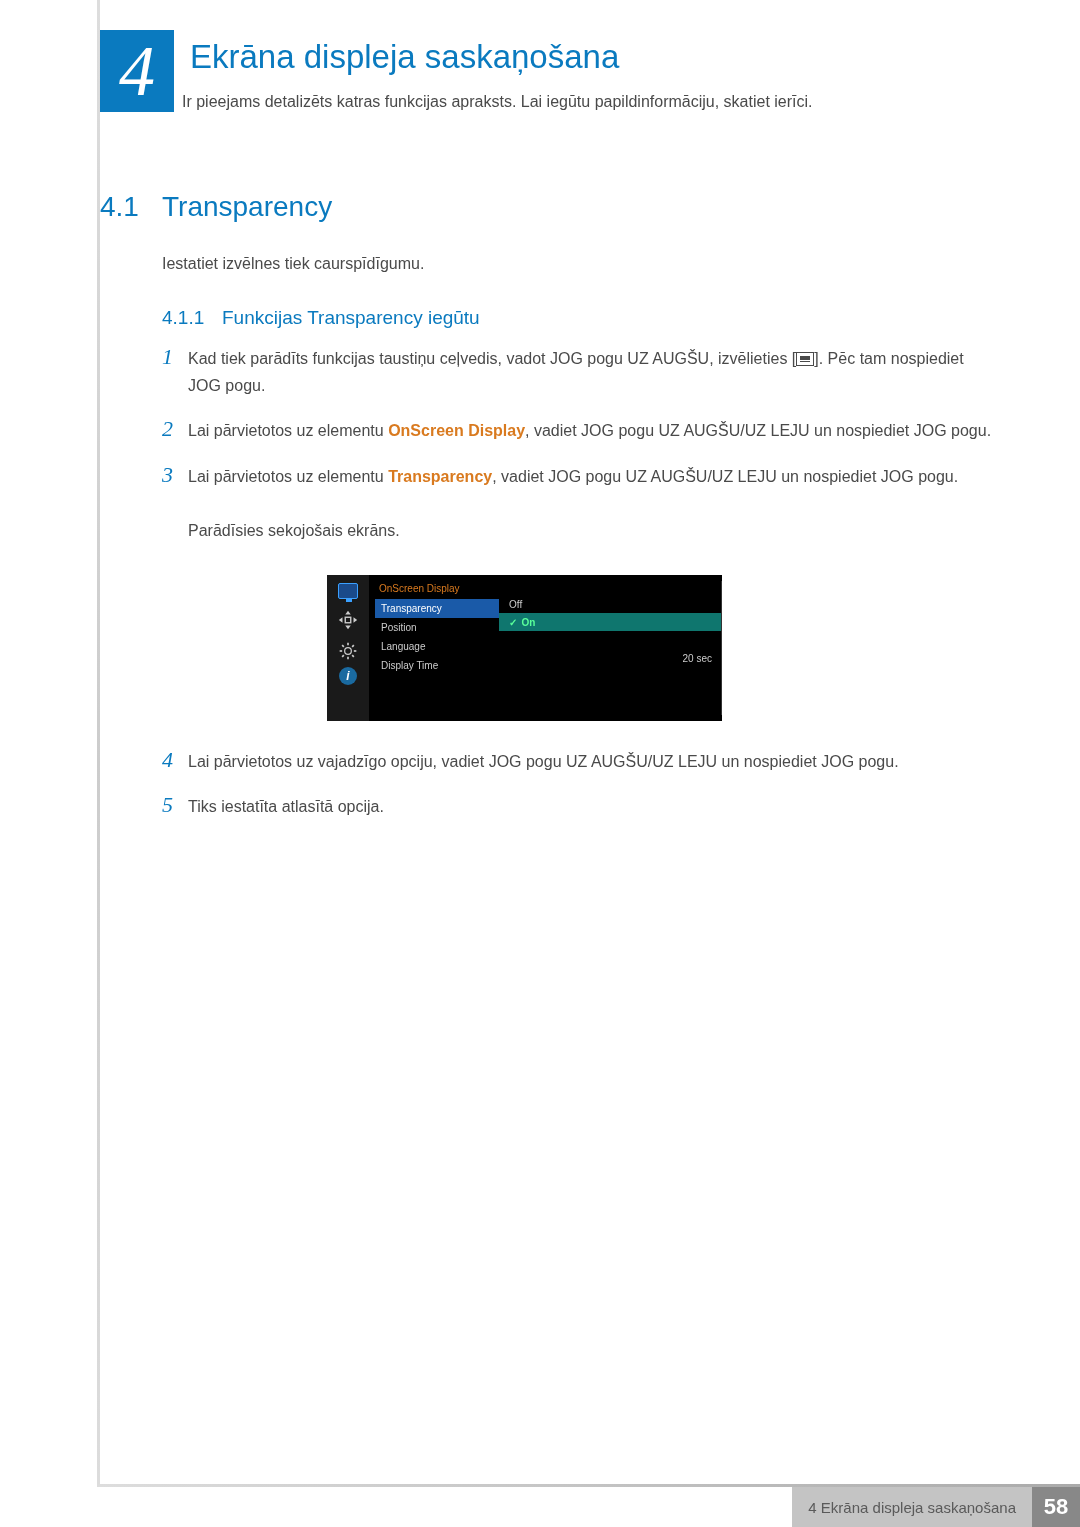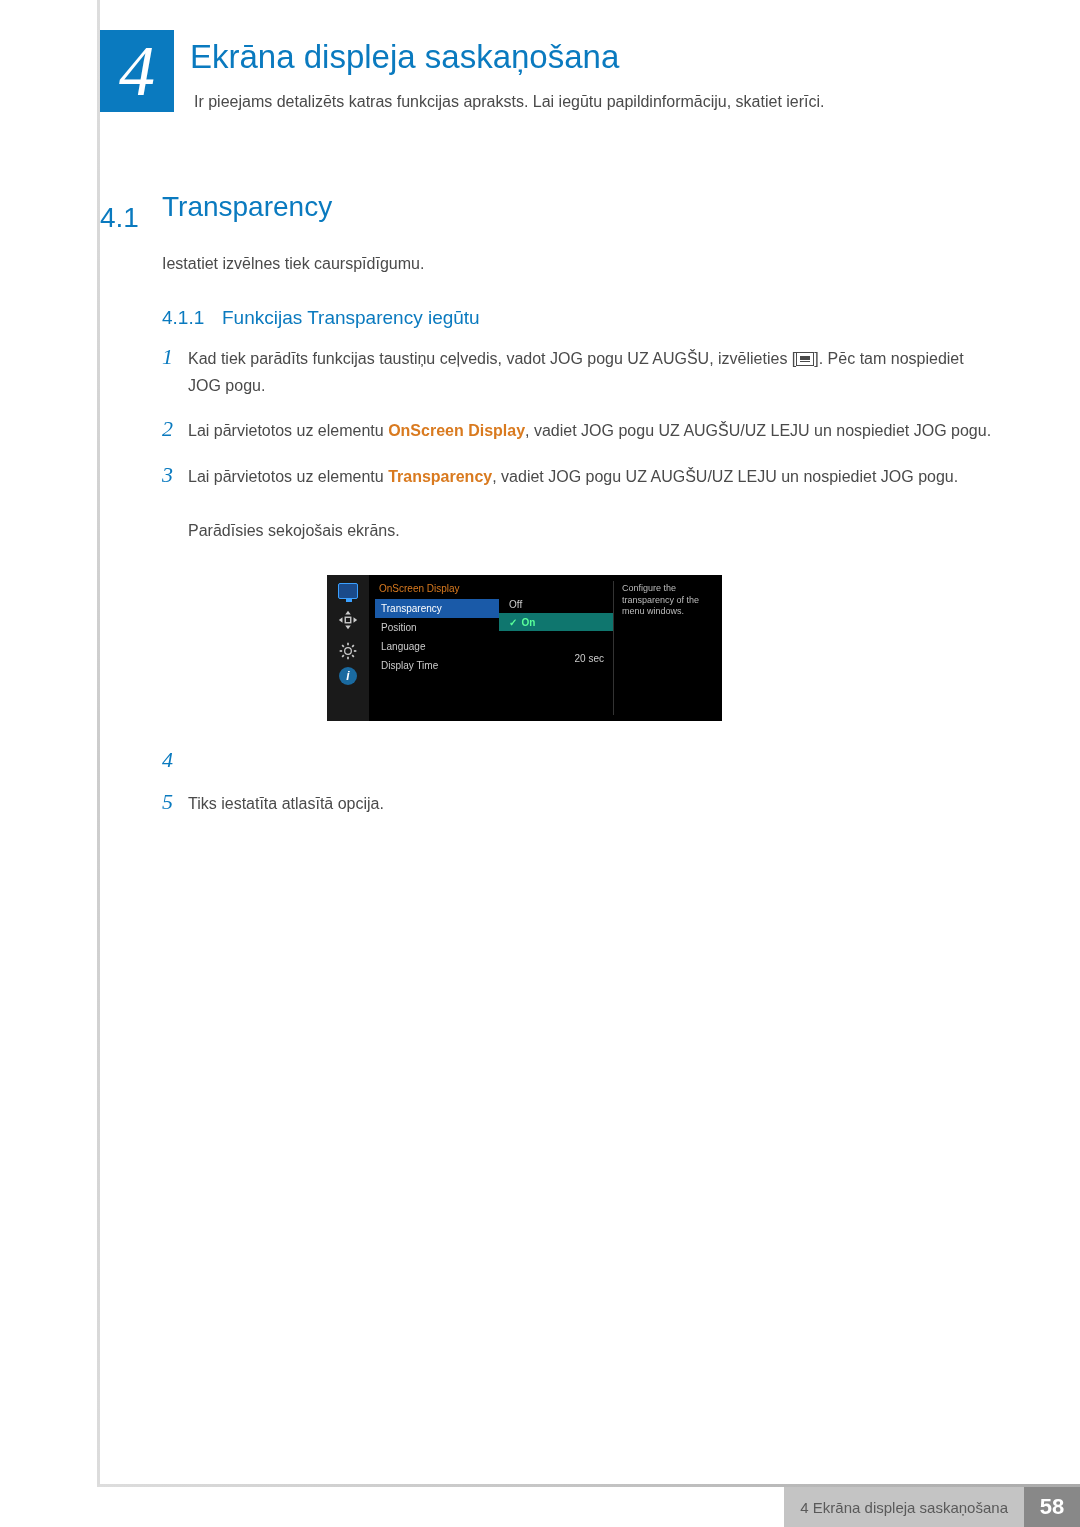--- a/index.html
+++ b/index.html
@@ -32,27 +32,27 @@
   }
   .chapter-title {
     position: absolute;
     left: 190px; top: 38px;
     font-size: 33px;
     color: #0a7abf;
     font-weight: 400;
   }
   .chapter-subtitle {
     position: absolute;
-    left: 194px; top: 93px;
+    left: 182px; top: 93px;
     font-size: 16px;
     color: #4a4a4a;
   }
   .section-number {
     position: absolute;
-    left: 100px; top: 202px;
+    left: 100px; top: 191px;
     font-size: 28px;
     color: #0a7abf;
     font-weight: 400;
   }
   .section-title {
     position: absolute;
     left: 162px; top: 191px;
     font-size: 28px;
     color: #0a7abf;
     font-weight: 400;
@@ -255,21 +255,21 @@
     padding: 0 16px;
     display: flex;
     align-items: center;
     margin-left: 8px;
   }
   .footer-page {
     background: #888;
     color: #fff;
     font-size: 22px;
     font-weight: bold;
-    width: 56px;
+    width: 48px;
     display: flex;
     align-items: center;
     justify-content: center;
   }
   .footer-gradient {
     position: absolute;
     left: 100px; right: 0;
     bottom: 40px;
     height: 3px;
     background: linear-gradient(to right, #ddd, #aaa);
@@ -349,27 +349,27 @@
       <div class="osd-menu-item">Position</div>
       <div class="osd-menu-item">Language</div>
       <div class="osd-menu-item">Display Time</div>
     </div>
     <div class="osd-values">
       <div class="osd-value-row">Off</div>
       <div class="osd-value-row highlight">On</div>
       <div class="osd-value-row time">20 sec</div>
       <div class="osd-divider"></div>
     </div>
-    <div class="osd-help">Configure the transparency of the menu windows.</div>
   </div>
 </div>
 
 <div class="steps-below">
   <div class="step">
     <div class="step-num">4</div>
+    <div class="step-text">Lai pārvietotos uz vajadzīgo opciju, vadiet JOG pogu UZ AUGŠU/UZ LEJU un nospiediet JOG pogu.</div>
   </div>
   <div class="step">
     <div class="step-num">5</div>
     <div class="step-text">Tiks iestatīta atlasītā opcija.</div>
   </div>
 </div>
 
 <div class="footer-gradient"></div>
 <div class="footer">
   <div class="footer-title">4 Ekrāna displeja saskaņošana</div>

